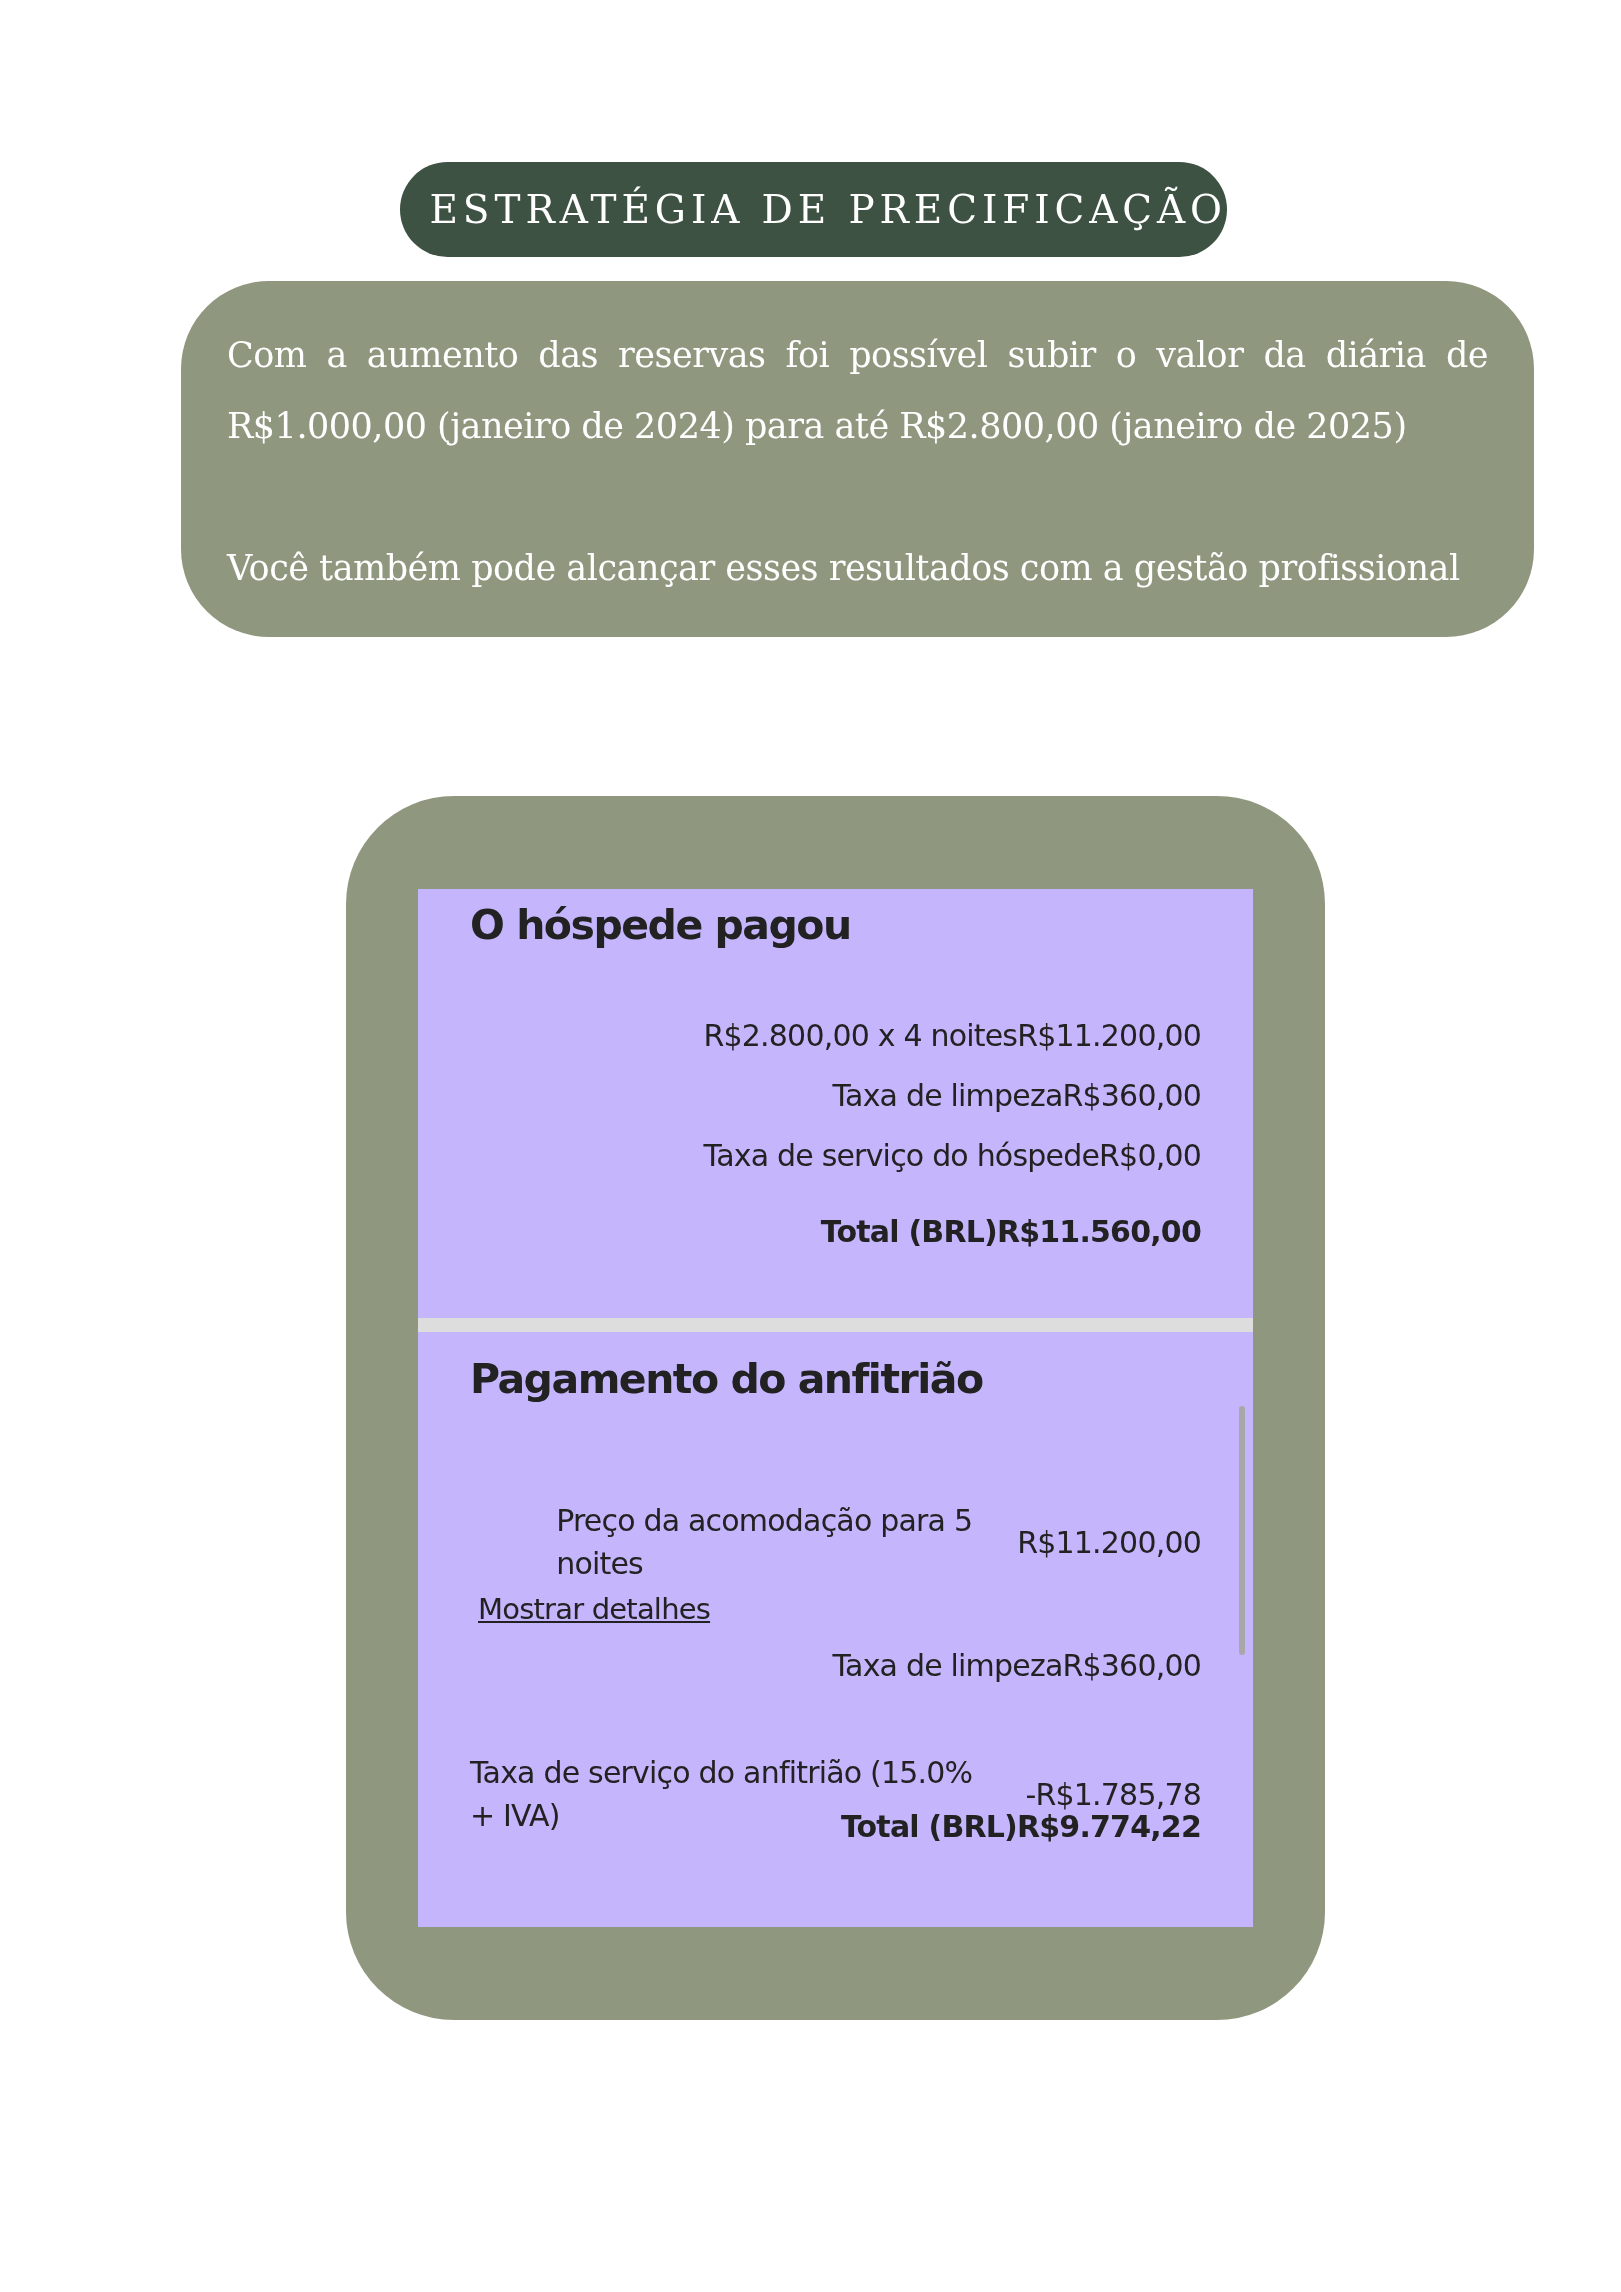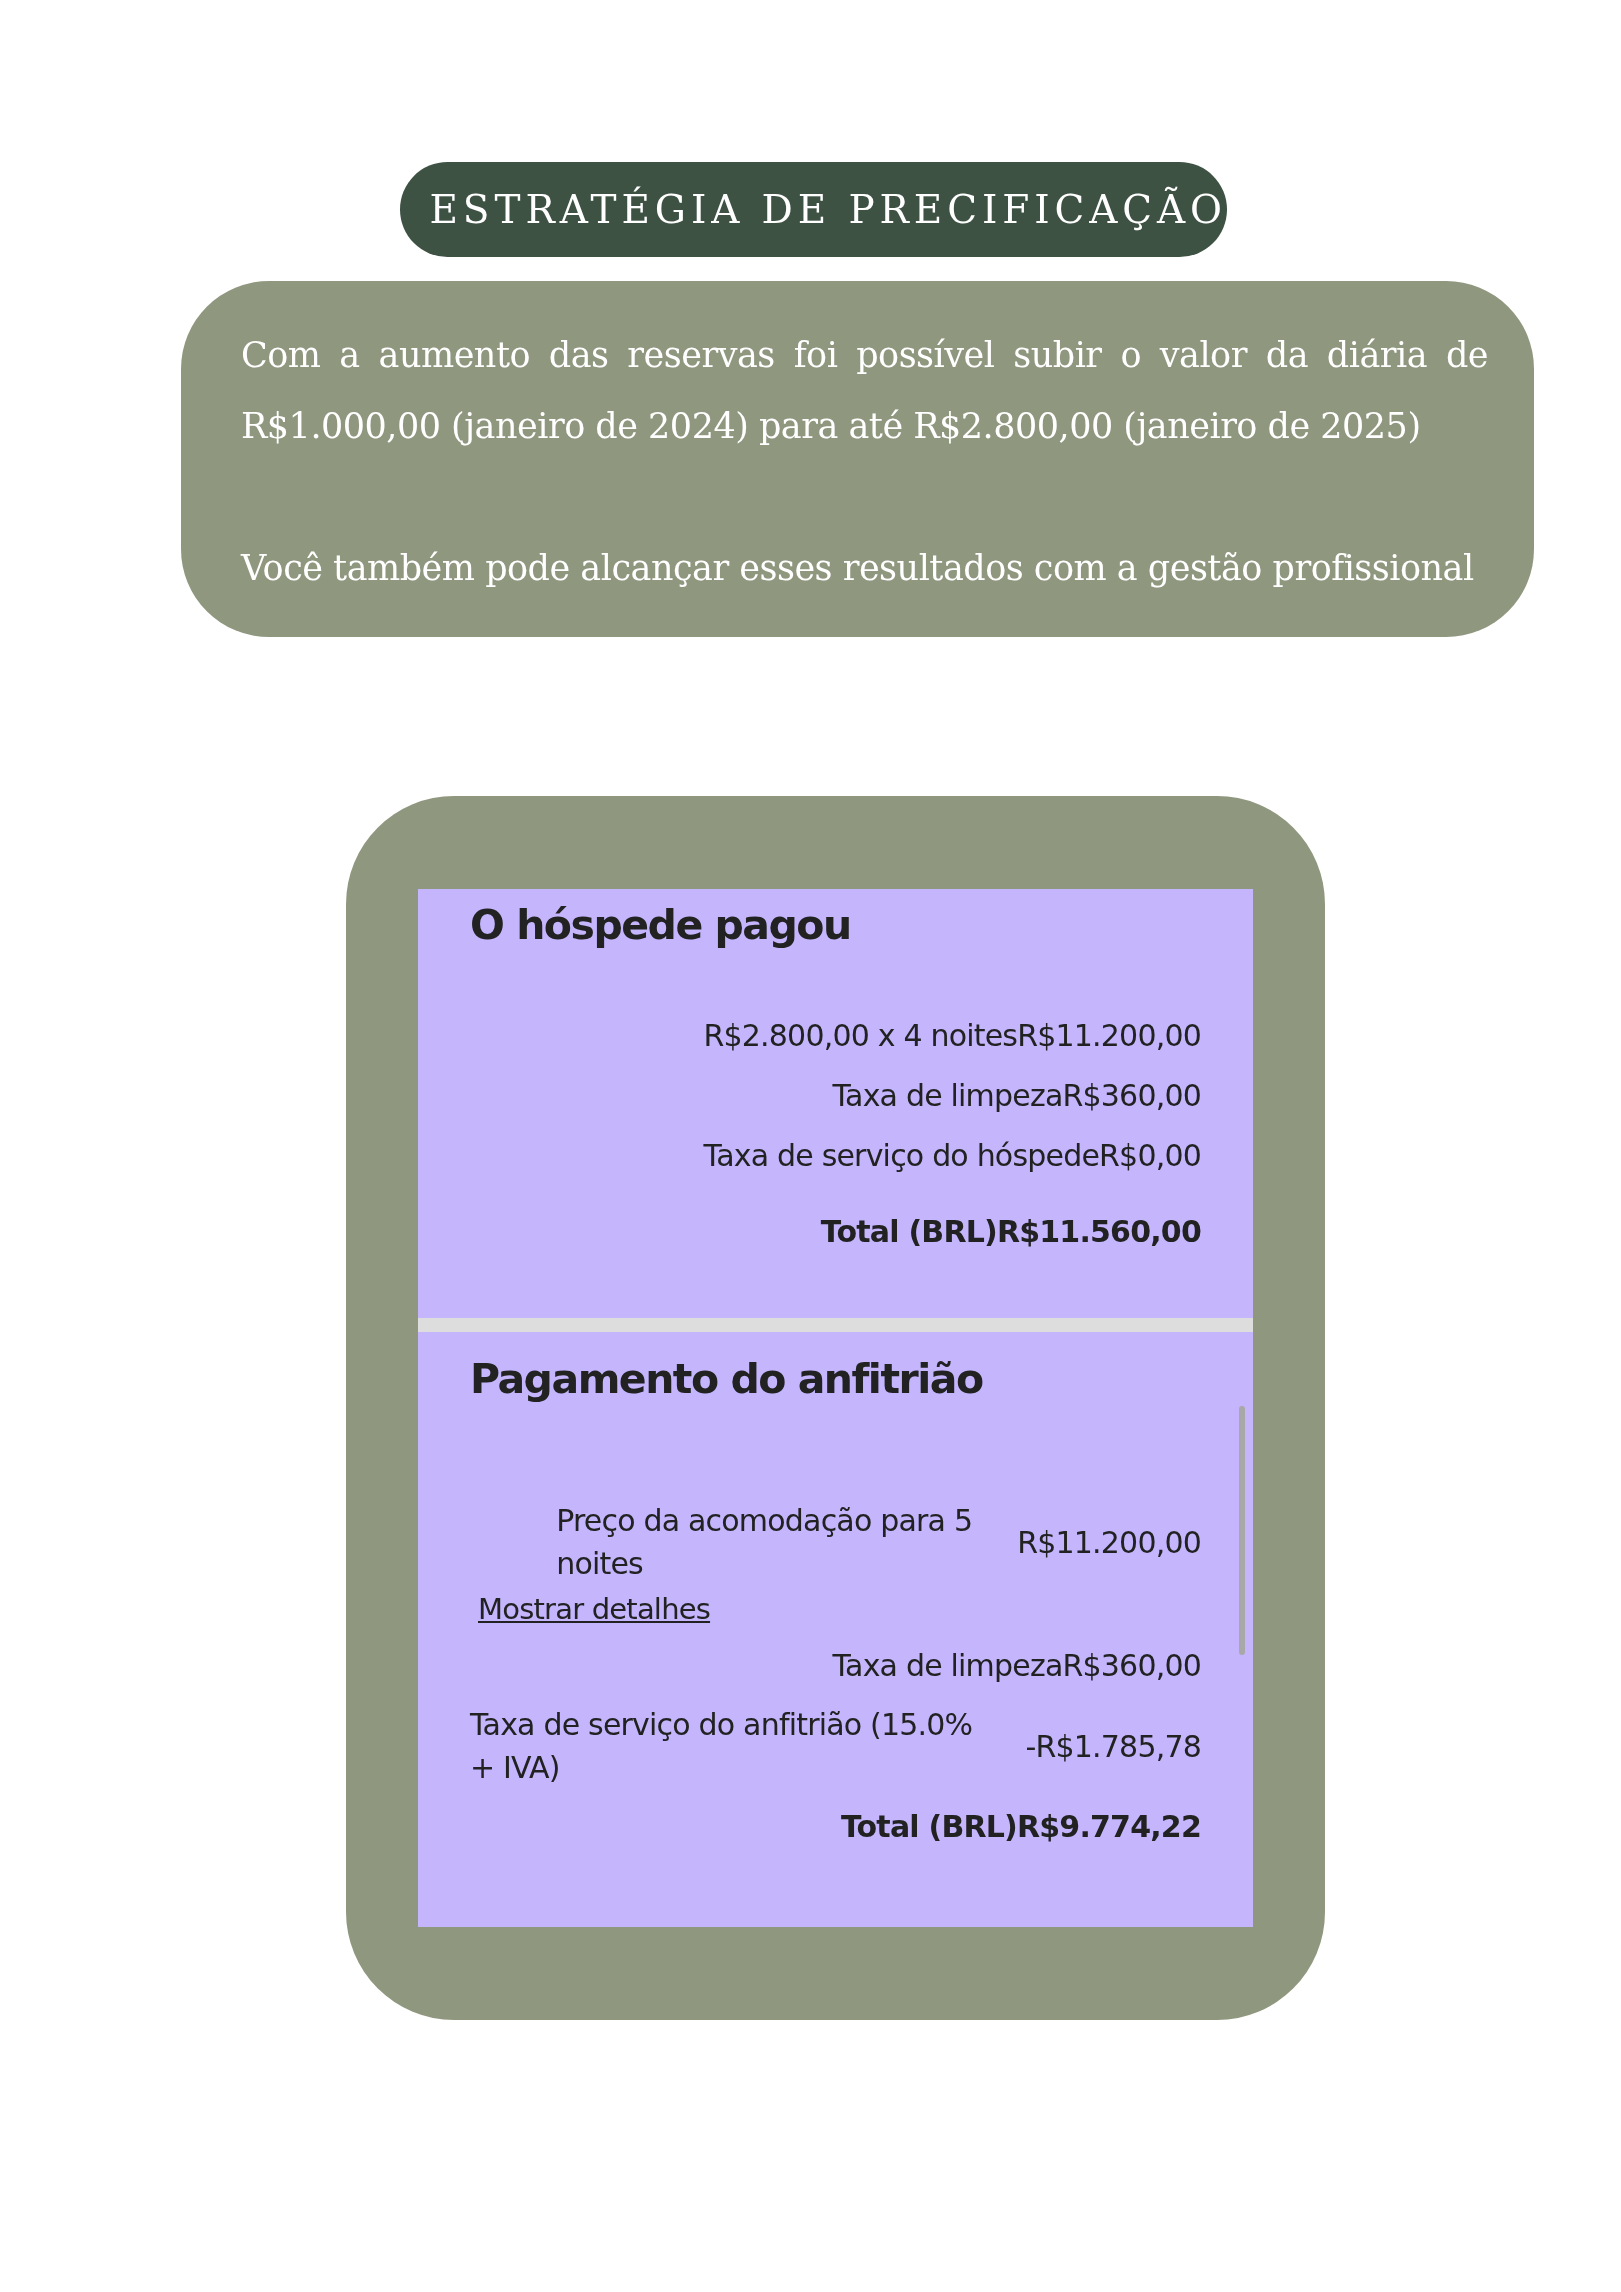--- a/index.html
+++ b/index.html
@@ -10,21 +10,21 @@
   .title-pill {
     position: absolute; left: 400px; top: 162px; width: 827px; height: 95px;
     background: #3e5244; border-radius: 48px;
     display: flex; align-items: center; justify-content: flex-end;
     color: #ffffff; font-family: "DejaVu Serif", serif; font-size: 39px; letter-spacing: 4.9px;
     font-weight: normal;
   }
   .text-panel {
     position: absolute; left: 181px; top: 281px; width: 1353px; height: 356px;
     background: #8f977f; border-radius: 88px;
-    box-sizing: border-box; padding: 39px 46px 0 60px; color: #ffffff;
+    box-sizing: border-box; padding: 39px 46px 0 46px; color: #ffffff;
     font-family: "DejaVu Serif", serif; font-size: 35px;
   }
   .text-panel .p1 { text-align: justify; text-align-last: left; line-height: 71px; margin: 0; letter-spacing: -0.5px; }
   .text-panel .p2 { margin: 71px 0 0 0; line-height: 71px; letter-spacing: -0.5px; }
   .card {
     position: absolute; left: 346px; top: 796px; width: 979px; height: 1224px;
     background: #8f977f; border-radius: 108px;
   }
   .shot {
     position: absolute; left: 418px; top: 889px; width: 835px; height: 1038px;
@@ -81,21 +81,21 @@
 
   <div class="row" style="top:610px;">
     <span class="lbl" style="max-width:461px;">Preço da acomodação para 5 noites</span>
     <span class="val">R$11.200,00</span>
   </div>
   <div class="link" style="top:703px;">Mostrar detalhes</div>
   <div class="row" style="top:755px;">
     <span class="lbl">Taxa de limpeza</span>
     <span class="val">R$360,00</span>
   </div>
-  <div class="row" style="top:814px;gap:21px;">
+  <div class="row" style="top:862px;gap:21px;">
     <span class="lbl">Taxa de serviço do anfitrião (15.0% + IVA)</span>
     <span class="val">-R$1.785,78</span>
   </div>
   <div class="row total" style="top:916px;">
     <span class="lbl">Total (BRL)</span>
     <span class="val">R$9.774,22</span>
   </div>
 
   <div class="scrollbar"></div>
 </div>

